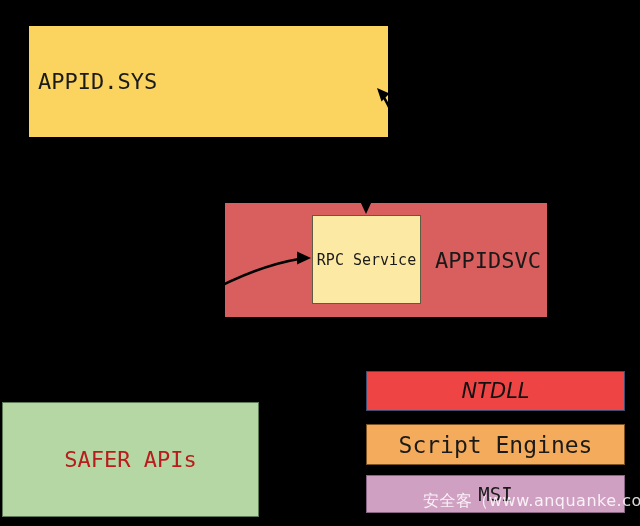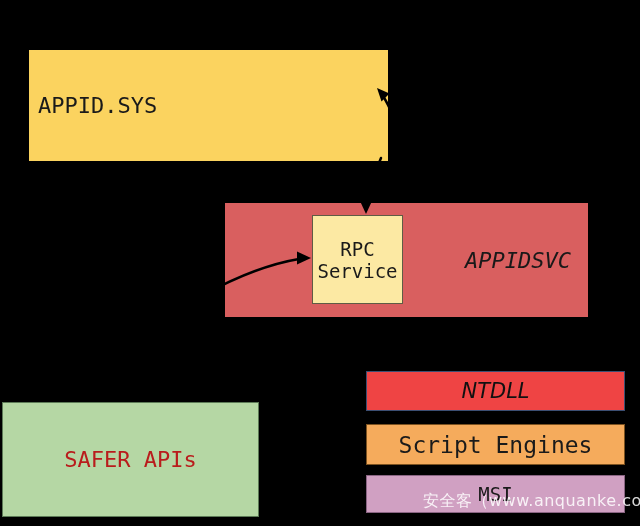--- a/index.html
+++ b/index.html
@@ -18,40 +18,38 @@
     justify-content: center;
     text-align: center;
   }
   
   .node-appid-sys {
     left: 29px; top: 26px; width: 359px; height: 111px;
     justify-content: flex-start;
     padding-left: 9px;
     font-size: 22px;
     letter-spacing: 0px;
-    margin-top: 24px;
   }
   .node-process-callback {
     left: 265px; top: 35px; width: 109px; height: 95px;
     border: 1px solid;
     font-size: 13px;
     line-height: 1.5;
     padding: 0 14px;
   }
   .node-appidsvc {
-    left: 225px; top: 203px; width: 363px; height: 114px;
+    left: 225px; top: 203px; width: 322px; height: 114px;
     justify-content: flex-end;
-    padding-right: 17px;
+    padding-right: 6px;
     font-size: 22px;
-    font-style: italic;
   }
   .node-rpc-service {
-    left: 312px; top: 215px; width: 91px; height: 89px;
+    left: 312px; top: 215px; width: 109px; height: 89px;
     border: 1px solid;
-    font-size: 19px;
+    font-size: 15px;
   }
   .node-safer-apis {
     left: 2px; top: 402px; width: 257px; height: 115px;
     border: 1px solid;
     font-size: 22px;
   }
   .node-ntdll {
     left: 366px; top: 371px; width: 259px; height: 40px;
     border: 1px solid;
     font-size: 21px;

